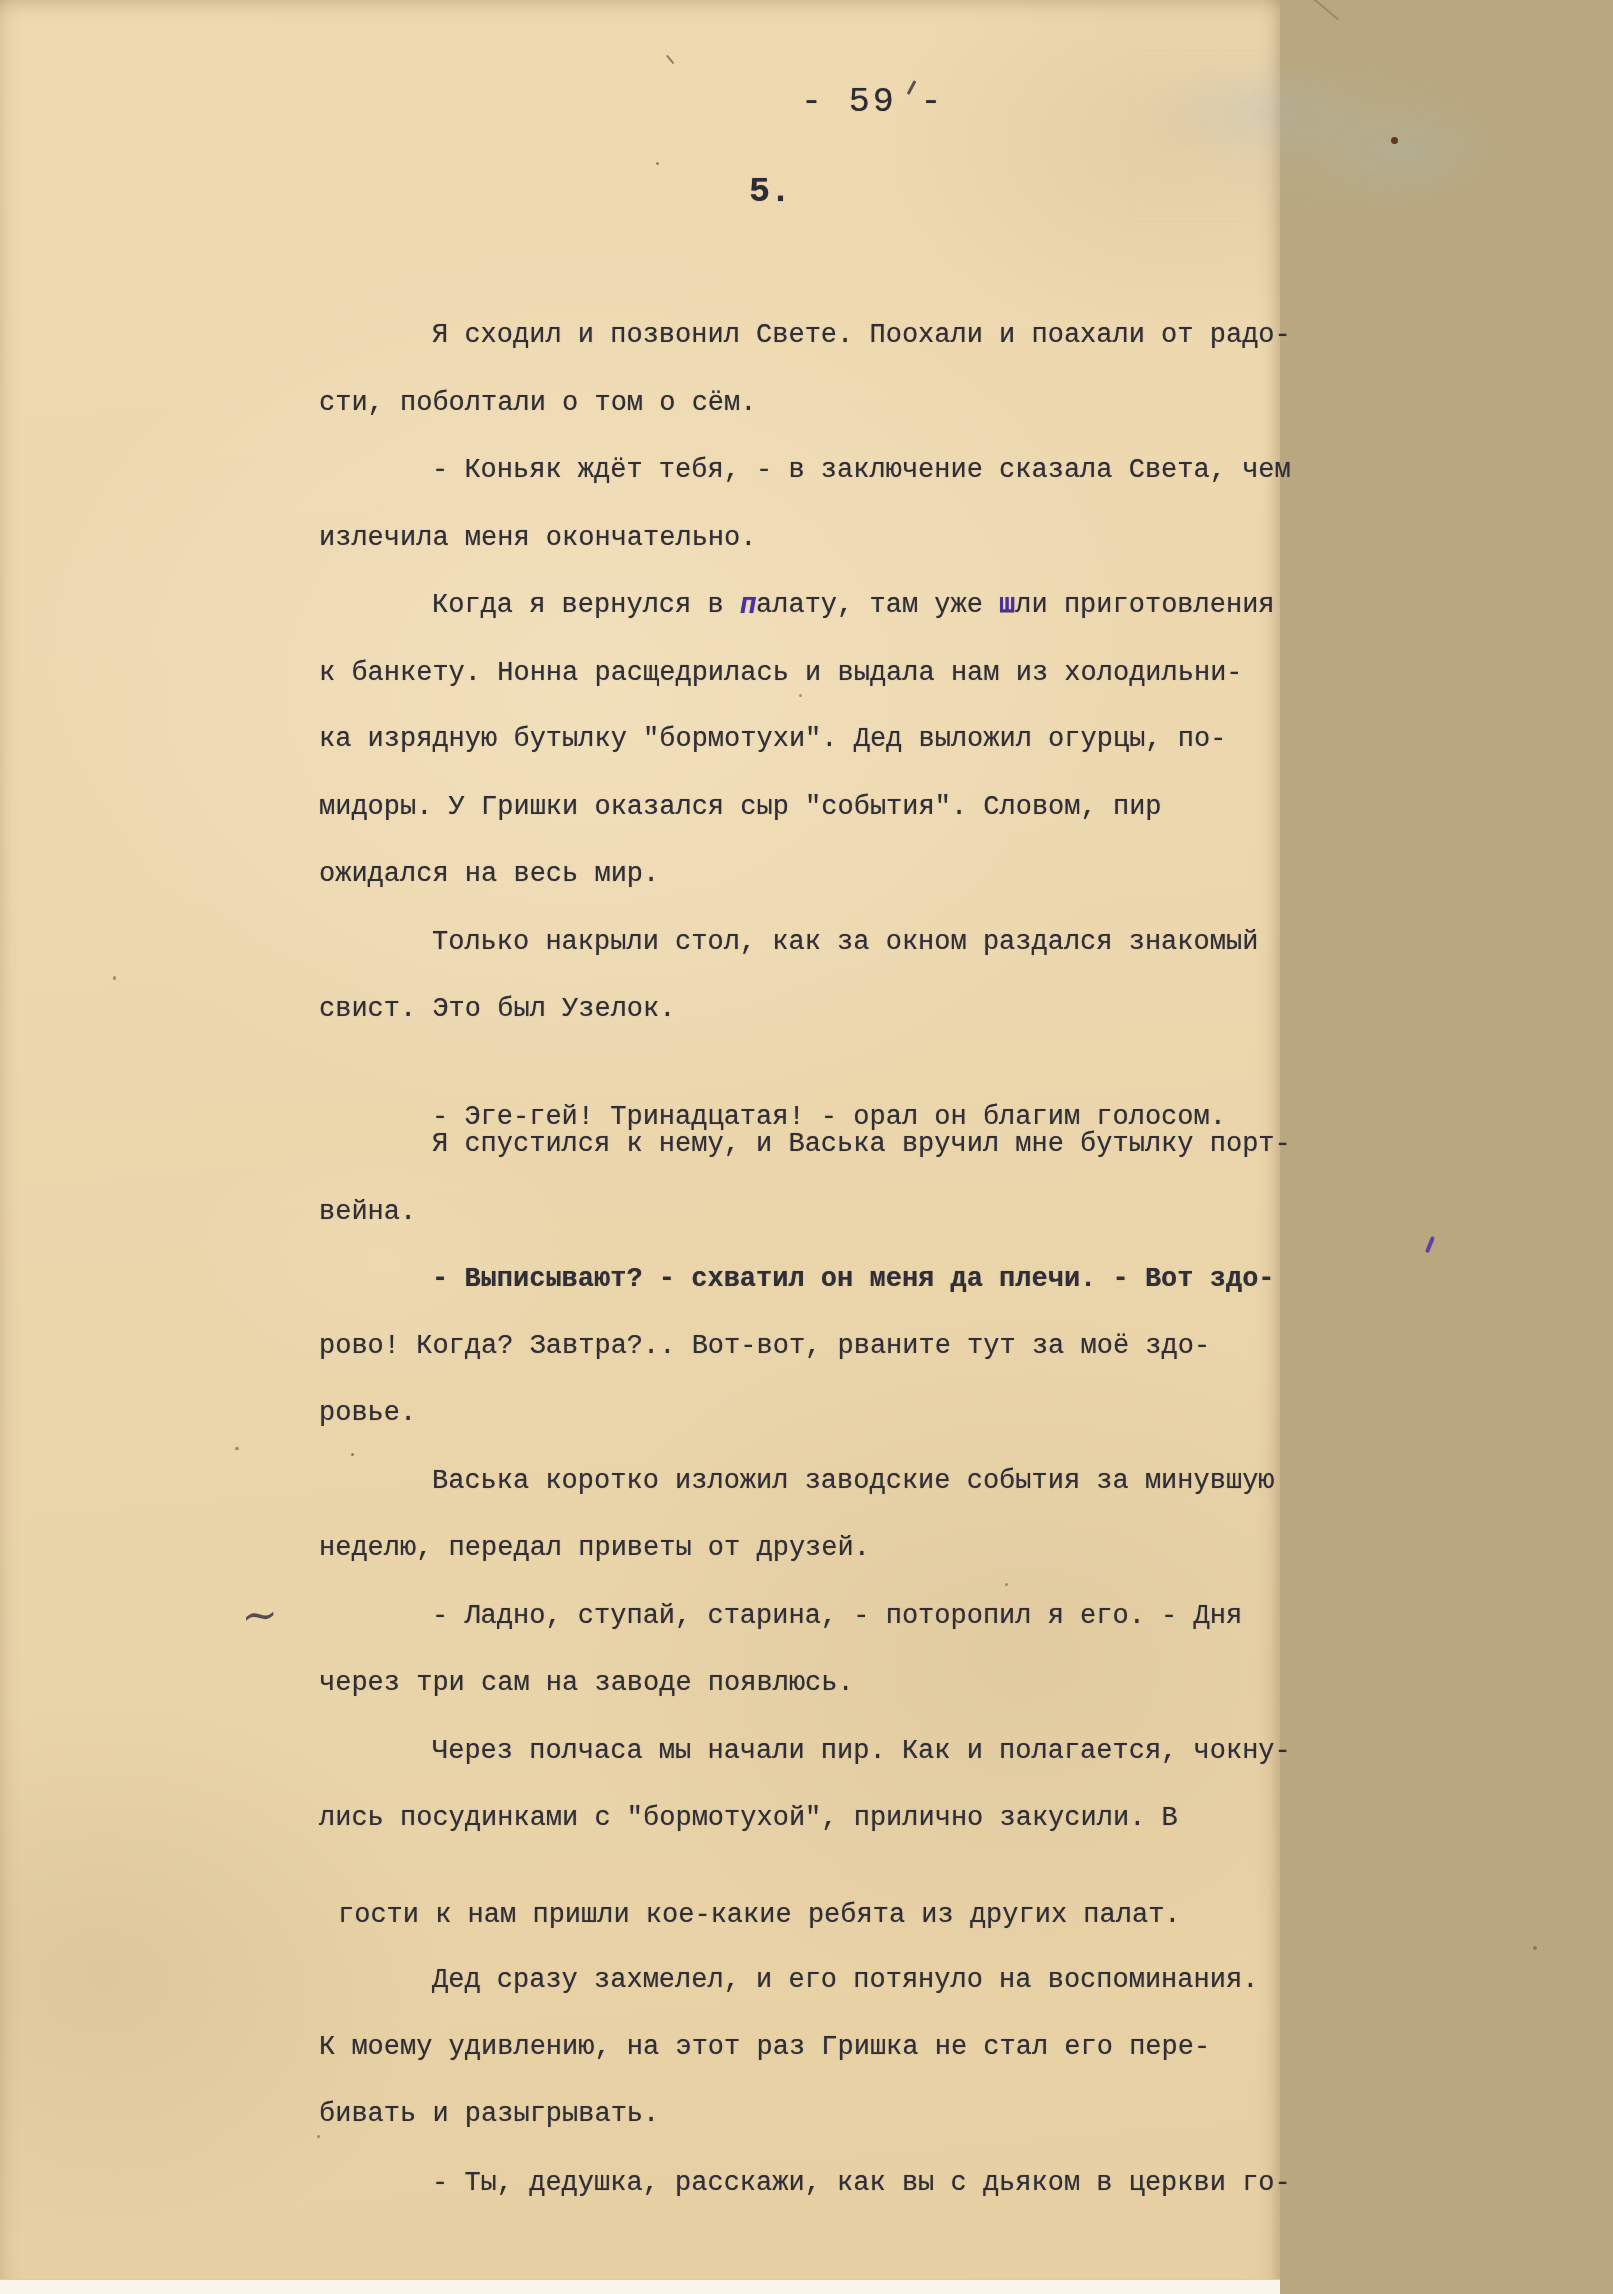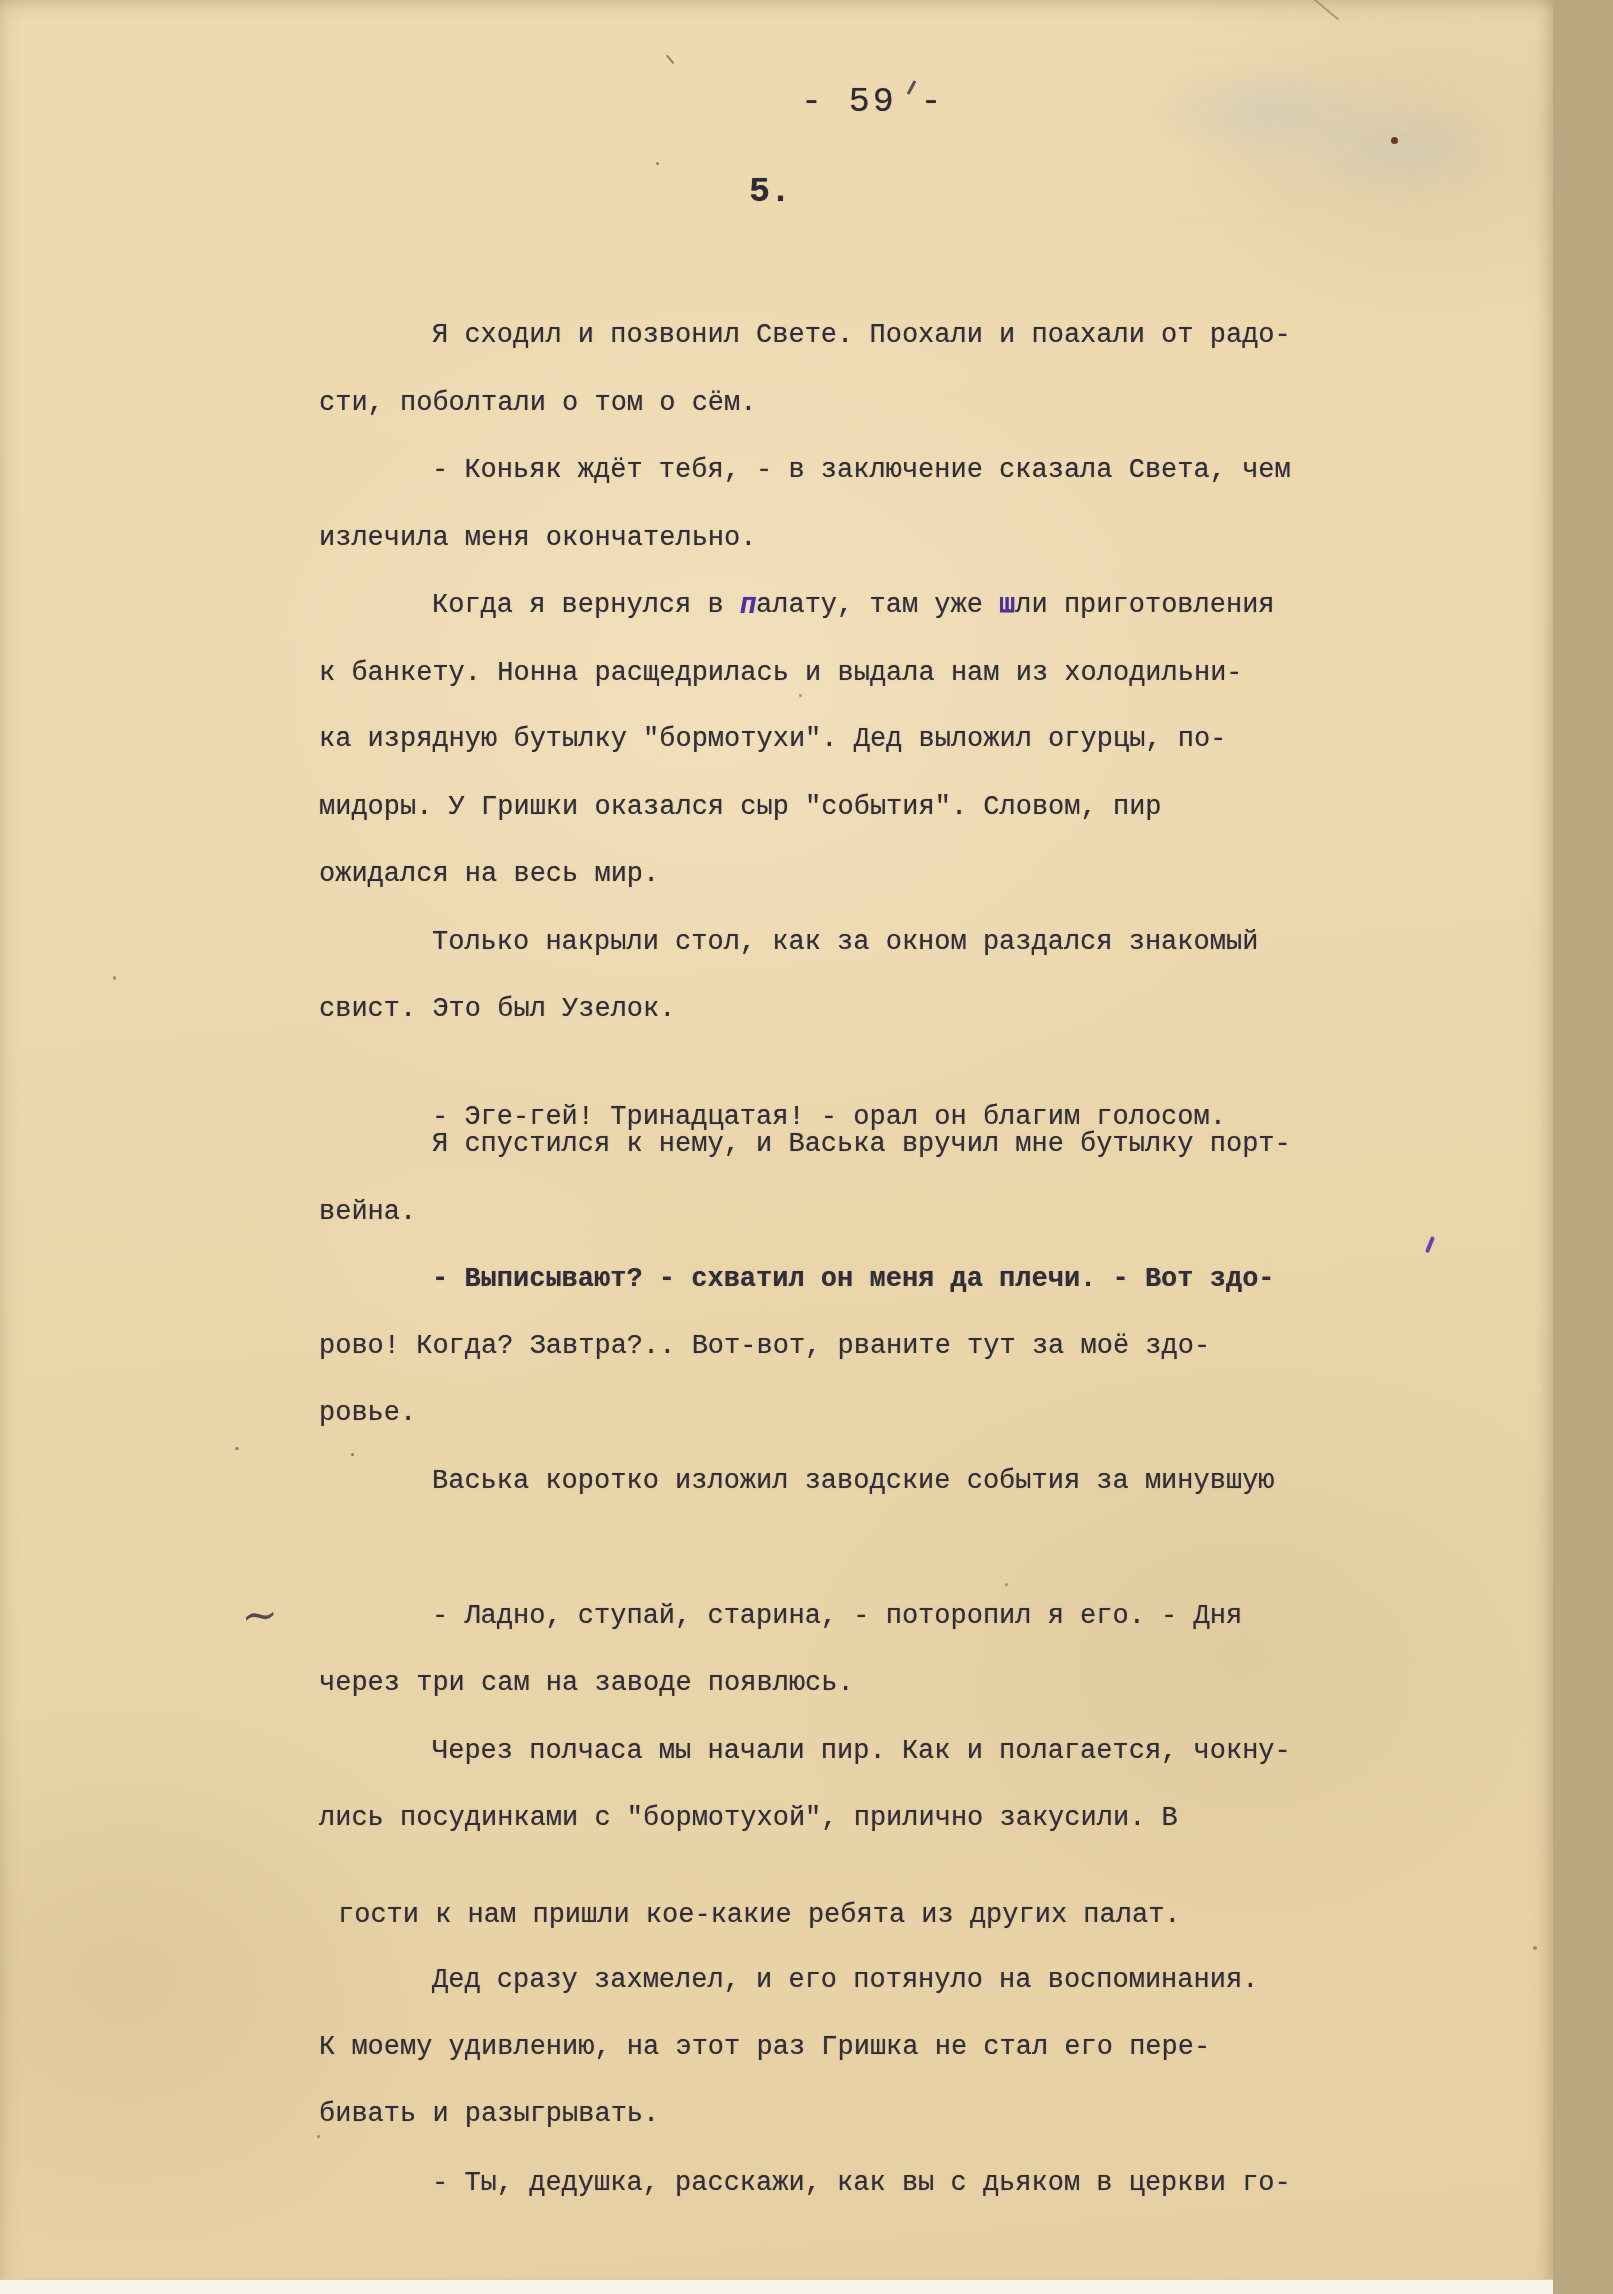--- a/index.html
+++ b/index.html
@@ -1,18 +1,18 @@
 <!DOCTYPE html>
 <html><head>
 <meta charset="utf-8">
 <style>
   html,body{margin:0;padding:0;}
   body{width:1614px;height:2294px;overflow:hidden;background:#b9a87f;}
   .page{
-    position:relative;width:1553px;height:2294px;
+    position:relative;width:1280px;height:2294px;
     background-color:#ebd6ae;
     background-image:
       radial-gradient(ellipse 860px 669px at 46% 30%, rgba(255,246,222,.28), rgba(255,246,222,0) 70%),
       radial-gradient(ellipse 669px 497px at 80% 72%, rgba(120,90,50,.07), rgba(120,90,50,0) 70%),
       radial-gradient(ellipse 497px 401px at 8% 86%, rgba(120,90,50,.09), rgba(120,90,50,0) 70%),
       radial-gradient(ellipse 411px 287px at 92% 6%, rgba(135,110,70,.10), rgba(135,110,70,0) 72%),
       radial-gradient(ellipse 287px 191px at 30% 55%, rgba(255,244,215,.12), rgba(255,244,215,0) 70%),
       linear-gradient(175deg,#eed9b1 0%,#ecd7ae 40%,#e9d3a8 75%,#e6cfa2 100%);
     box-shadow:
       inset -13.4px 0 25px -17px rgba(110,85,50,.55),
@@ -85,20 +85,21 @@
       <div class="line" style="top: 861px;"><span>ожидался на весь мир.</span></div>
       <div class="line ind" style="top: 929px;"><span>Только накрыли стол, как за окном раздался знакомый</span></div>
       <div class="line" style="top: 996px;"><span>свист. Это был Узелок.</span></div>
       <div class="line ind" style="top: 1104px; text-align: right;"><span>- Эге-гей! Тринадцатая! - орал он благим голосом.</span></div>
       <div class="line ind" style="top: 1131px;"><span>Я спустился к нему, и Васька вручил мне бутылку порт-</span></div>
       <div class="line" style="top: 1199px;"><span>вейна.</span></div>
       <div class="line ind" style="top: 1266px; font-weight: bold;"><span>- Выписывают? - схватил он меня да плечи. - Вот здо-</span></div>
       <div class="line" style="top: 1333px;"><span>рово! Когда? Завтра?.. Вот-вот, рваните тут за моё здо-</span></div>
       <div class="line" style="top: 1400px;"><span>ровье.</span></div>
       <div class="line ind" style="top: 1468px; font-family: Liberation Mono, monospace;"><span>Васька коротко изложил заводские события за минувшую</span></div>
+      <div class="line" style="top: 1535px;"><span>неделю, передал приветы от друзей.</span></div>
       <div class="line ind" style="top: 1603px;"><span>- Ладно, ступай, старина, - поторопил я его. - Дня</span></div>
       <div class="line" style="top: 1670px;"><span>через три сам на заводе появлюсь.</span></div>
       <div class="line ind" style="top: 1738px;"><span>Через полчаса мы начали пир. Как и полагается, чокну-</span></div>
       <div class="line" style="top: 1805px;"><span>лись посудинками с "бормотухой", прилично закусили. В</span></div>
       <div class="line" style="top: 1902px; margin-left: 19px;"><span>гости к нам пришли кое-какие ребята из других палат.</span></div>
       <div class="line ind" style="top: 1967px;"><span>Дед сразу захмелел, и его потянуло на воспоминания.</span></div>
       <div class="line" style="top: 2034px;"><span>К моему удивлению, на этот раз Гришка не стал его пере-</span></div>
       <div class="line" style="top: 2101px;"><span>бивать и разыгрывать.</span></div>
       <div class="line ind" style="top: 2170px;"><span>- Ты, дедушка, расскажи, как вы с дьяком в церкви го-</span></div>
     </div>

